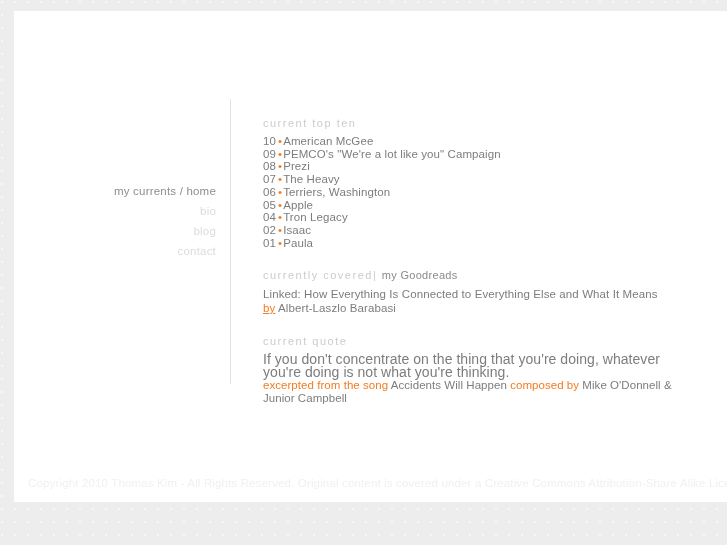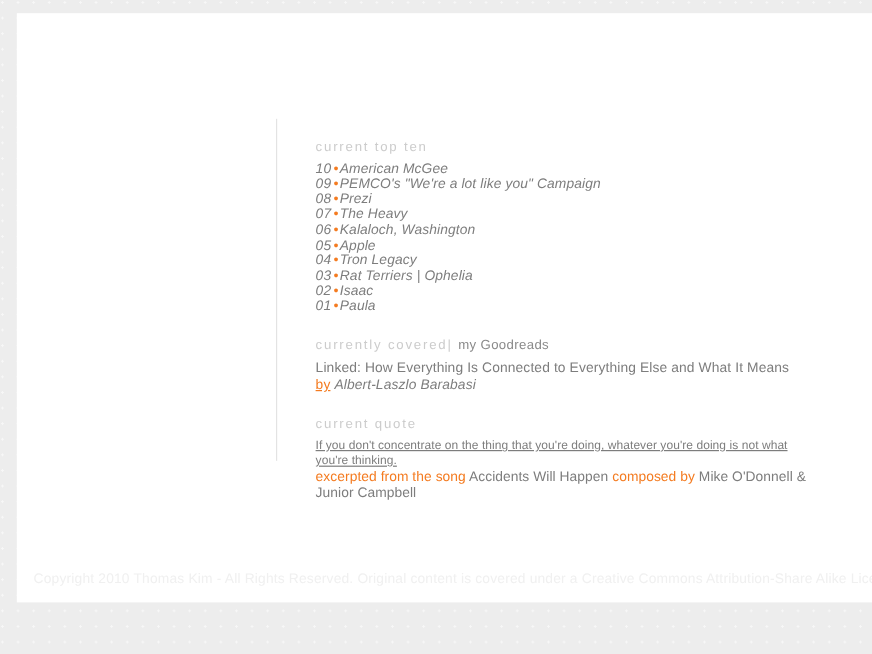--- a/index.html
+++ b/index.html
@@ -100,21 +100,20 @@
   }
   .section-head .strong {
     color: #8a8a8a;
     letter-spacing: 0.3px;
   }
 
   ol.toplist {
     margin: 0;
     padding: 0;
     list-style: none;
-    font-style: italic;
   }
   ol.toplist li {
     font-size: 11.5px;
     line-height: 12.7px;
     color: #7d7d7d;
     letter-spacing: 0.1px;
     white-space: nowrap;
     padding: 0;
     margin: 0;
   }
@@ -139,30 +138,28 @@
     font-size: 11.5px;
     line-height: 14px;
     letter-spacing: 0.1px;
   }
   .reading-author .by {
     color: #f47b20;
     text-decoration: underline;
   }
   .reading-author .name {
     color: #7d7d7d;
-    font-style: italic;
   }
 
   .quote-body {
-    font-size: 10px;
+    font-size: 14px;
     line-height: 12.9px;
     color: #7d7d7d;
     letter-spacing: 0.05px;
     width: 412px;
-    text-decoration: underline;
   }
   .quote-credit {
     font-size: 11.5px;
     line-height: 12.9px;
     letter-spacing: 0.05px;
     width: 412px;
     margin-top: 0px;
   }
   .quote-credit .orange {
     color: #f47b20;
@@ -174,49 +171,52 @@
 </style>
 </head>
 <body>
 
 <div class="page-bg"></div>
 
 <div class="content-card">
 
   <div class="divider"></div>
 
+  <nav class="nav">
+    <a class="nav-item active" href="#">my currents / home</a>
+    <a class="nav-item" href="#">bio</a>
+    <a class="nav-item" href="#">blog</a>
+    <a class="nav-item" href="#">contact</a>
+  </nav>
 
   <div class="main">
 
     <section class="section">
       <div class="section-head">current top ten</div>
       <ol class="toplist">
         <li>
           <span class="rank">10</span><span class="dot">•</span><span class="title">American McGee</span>
         </li>
         <li>
           <span class="rank">09</span><span class="dot">•</span><span class="title">PEMCO's "We're a lot like you" Campaign</span>
         </li>
         <li>
           <span class="rank">08</span><span class="dot">•</span><span class="title">Prezi</span>
         </li>
         <li>
           <span class="rank">07</span><span class="dot">•</span><span class="title">The Heavy</span>
         </li>
         <li>
-          <span class="rank">06</span><span class="dot">•</span><span class="title">Kalaloch, Washington</span>
+          <span class="rank">06</span><span class="dot">•</span><span class="title">Terriers, Washington</span>
         </li>
         <li>
           <span class="rank">05</span><span class="dot">•</span><span class="title">Apple</span>
         </li>
         <li>
           <span class="rank">04</span><span class="dot">•</span><span class="title">Tron Legacy</span>
-        </li>
-        <li>
-          <span class="rank">03</span><span class="dot">•</span><span class="title">Rat Terriers | Ophelia</span>
         </li>
         <li>
           <span class="rank">02</span><span class="dot">•</span><span class="title">Isaac</span>
         </li>
         <li>
           <span class="rank">01</span><span class="dot">•</span><span class="title">Paula</span>
         </li>
       </ol>
     </section>
 

